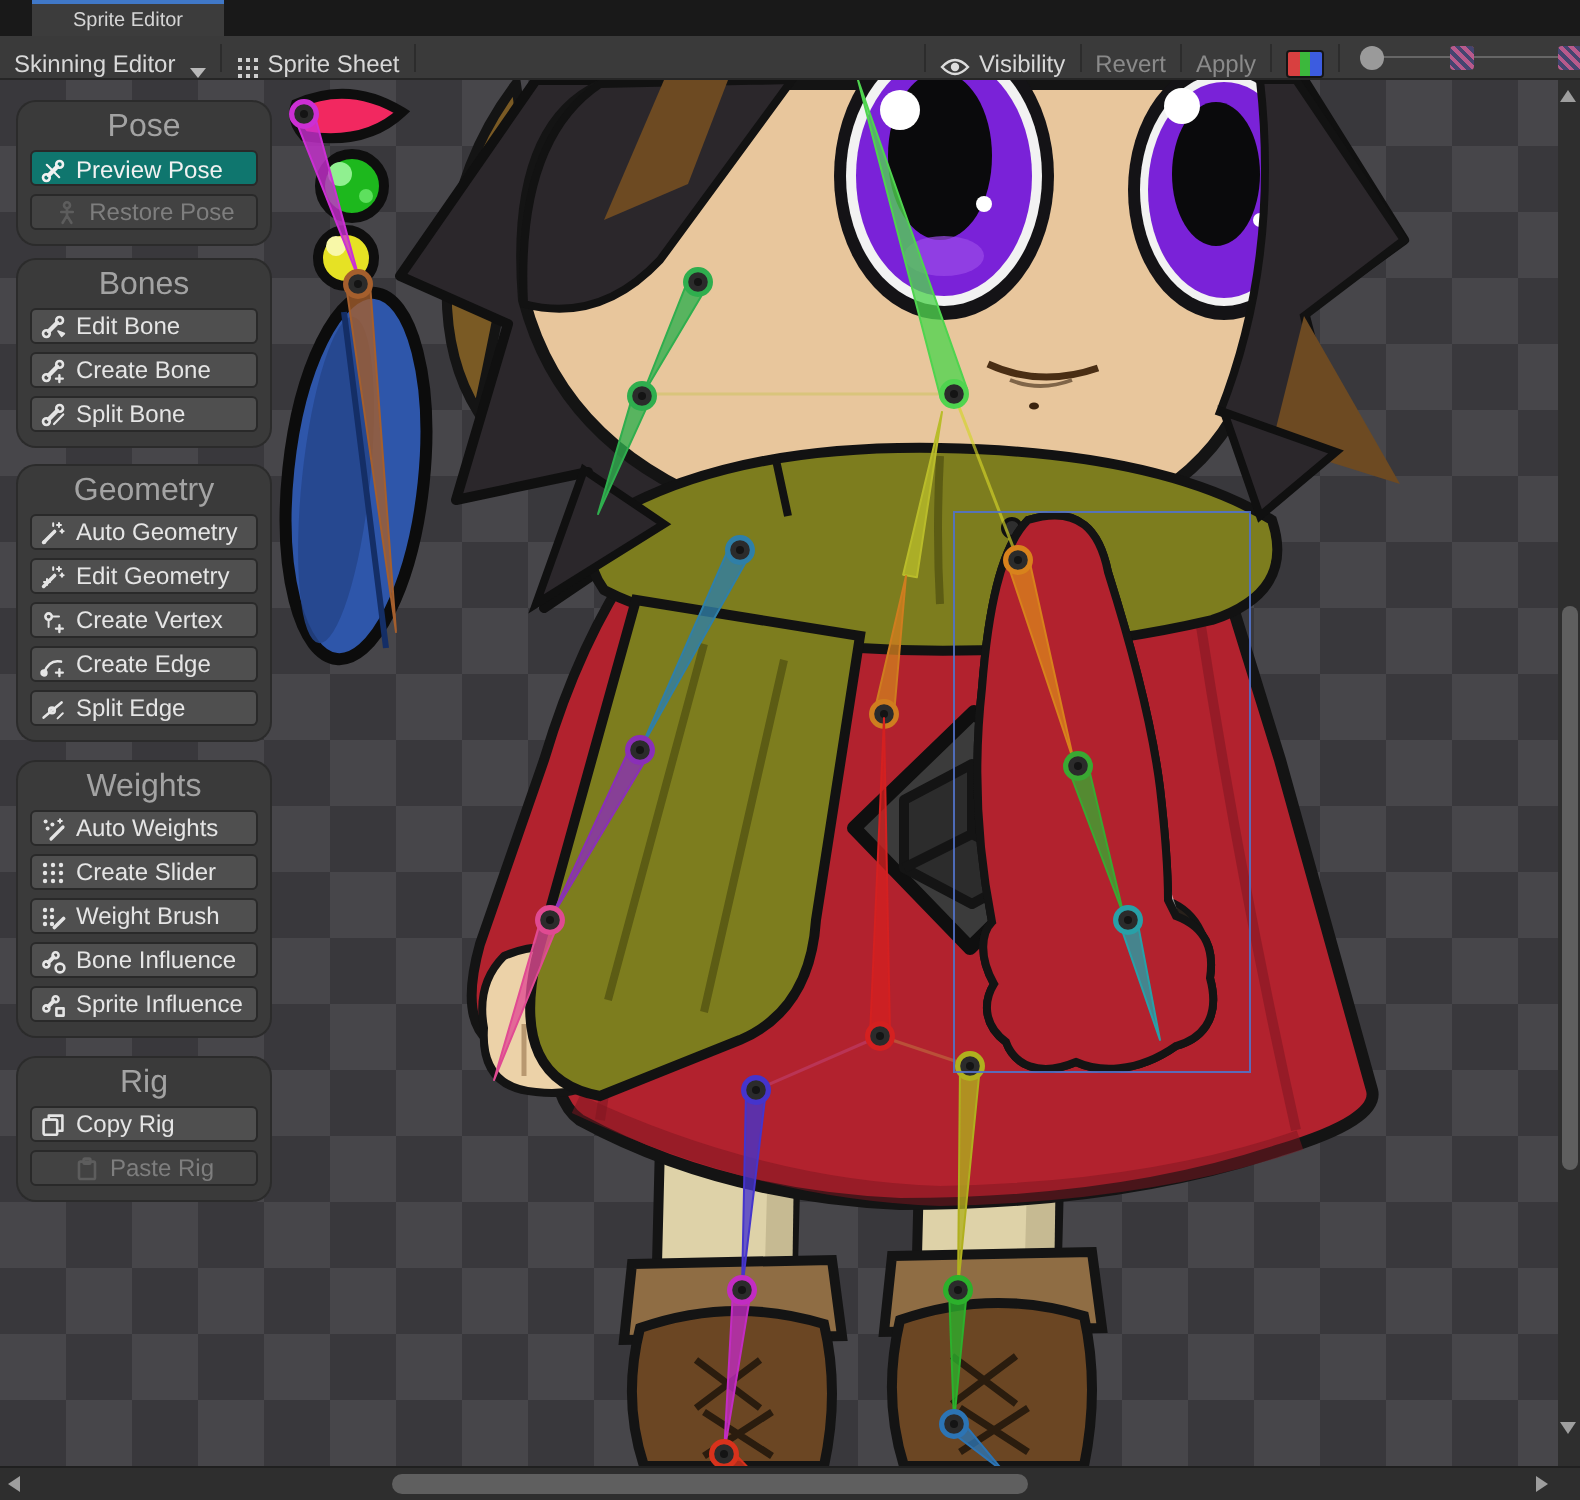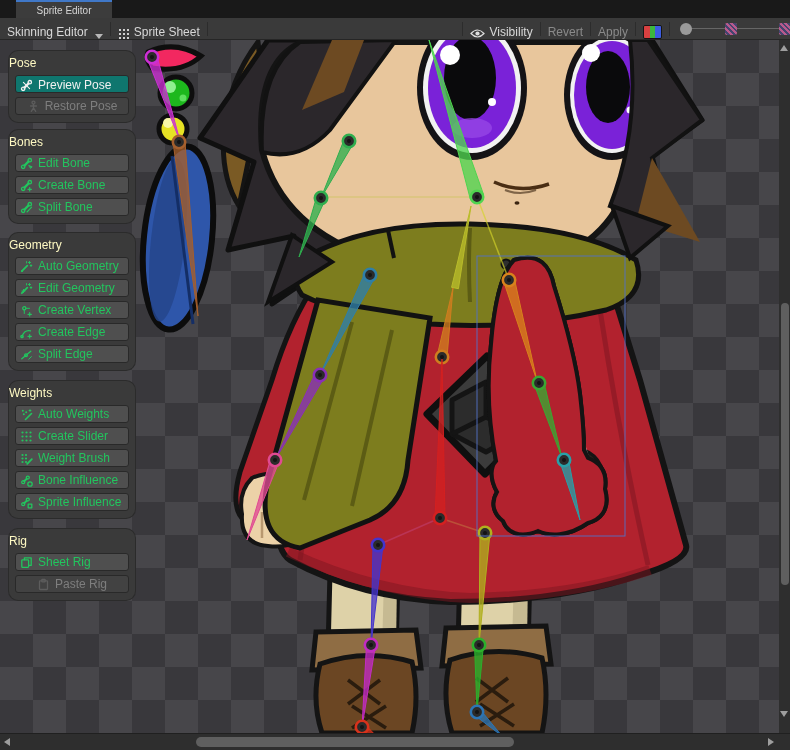--- a/index.html
+++ b/index.html
@@ -33,23 +33,23 @@
   .tex-icon{position:absolute;top:5px;width:12px;height:12px;border-radius:2px;
     background:repeating-linear-gradient(45deg,#b85a8c 0 2px,#454570 2px 4px);}
   .eye-icon svg{display:block;}
 
   
   #canvas-svg{position:absolute;top:0;left:0;}
 
   
   .panel{position:absolute;left:9px;width:126px;background:#3a3a3a;border-radius:9px;
     box-shadow:0 0 0 1px #2b2b2b;padding:5px 0 7px;box-sizing:border-box;z-index:5;}
-  .panel-title{text-align:left;color:#fef9c3;font-size:12px;line-height:15px;margin-bottom:2px;}
+  .panel-title{text-align:center;color:#a3a3a3;font-size:16px;line-height:15px;margin-bottom:2px;}
   .panel-btn{margin:4px 6px 0;height:18px;background:#4f4f4f;border:1px solid #292929;border-radius:3px;
-    color:#22c55e;font-size:12px;display:flex;align-items:center;gap:5px;padding:0 4px;box-sizing:border-box;
+    color:#e5e5e5;font-size:12px;display:flex;align-items:center;gap:5px;padding:0 4px;box-sizing:border-box;
     white-space:nowrap;overflow:hidden;cursor:default;}
   .panel-btn svg{flex:0 0 13px;stroke:currentColor;fill:none;stroke-width:1.3;stroke-linecap:round;stroke-linejoin:round;}
   .panel-btn.active{background:#0f766e;color:#f1f1f1;align-items:flex-end;}
   .panel-btn.disabled{background:#424242;color:#7e7e7e;justify-content:center;}
 
   
   #vscroll{position:absolute;left:779px;top:40px;width:11px;height:693px;background:#2e2e2e;z-index:6;}
   #vthumb{position:absolute;left:1.5px;width:8px;background:#5f5f5f;border-radius:4px;}
   #hscroll{position:absolute;left:0;top:733px;width:790px;height:17px;background:#2e2e2e;
     border-top:1px solid #202020;box-sizing:border-box;z-index:6;}
@@ -543,21 +543,21 @@
           <span>Sprite Influence</span>
         </div>
       </div>
       <div class="panel" style="top: 529px;">
         <div class="panel-title">Rig</div>
         <div class="panel-btn">
           <svg width="13" height="13" viewBox="0 0 13 13">
             <rect x="1.8" y="3.8" width="6.8" height="7.6" rx="0.8"></rect>
             <path d="M4.4 3.8 V1.8 h6.8 v7.6 h-2"></path>
           </svg>
-          <span>Sheet Rig</span>
+          <span>Copy Rig</span>
         </div>
         <div class="panel-btn disabled">
           <svg width="13" height="13" viewBox="0 0 13 13" style="opacity: 0.45;">
             <rect x="2.5" y="2.8" width="8" height="8.7" rx="0.8"></rect>
             <rect x="4.8" y="1.3" width="3.4" height="2.6" rx="0.6"></rect>
           </svg>
           <span>Paste Rig</span>
         </div>
       </div>
     </div>

